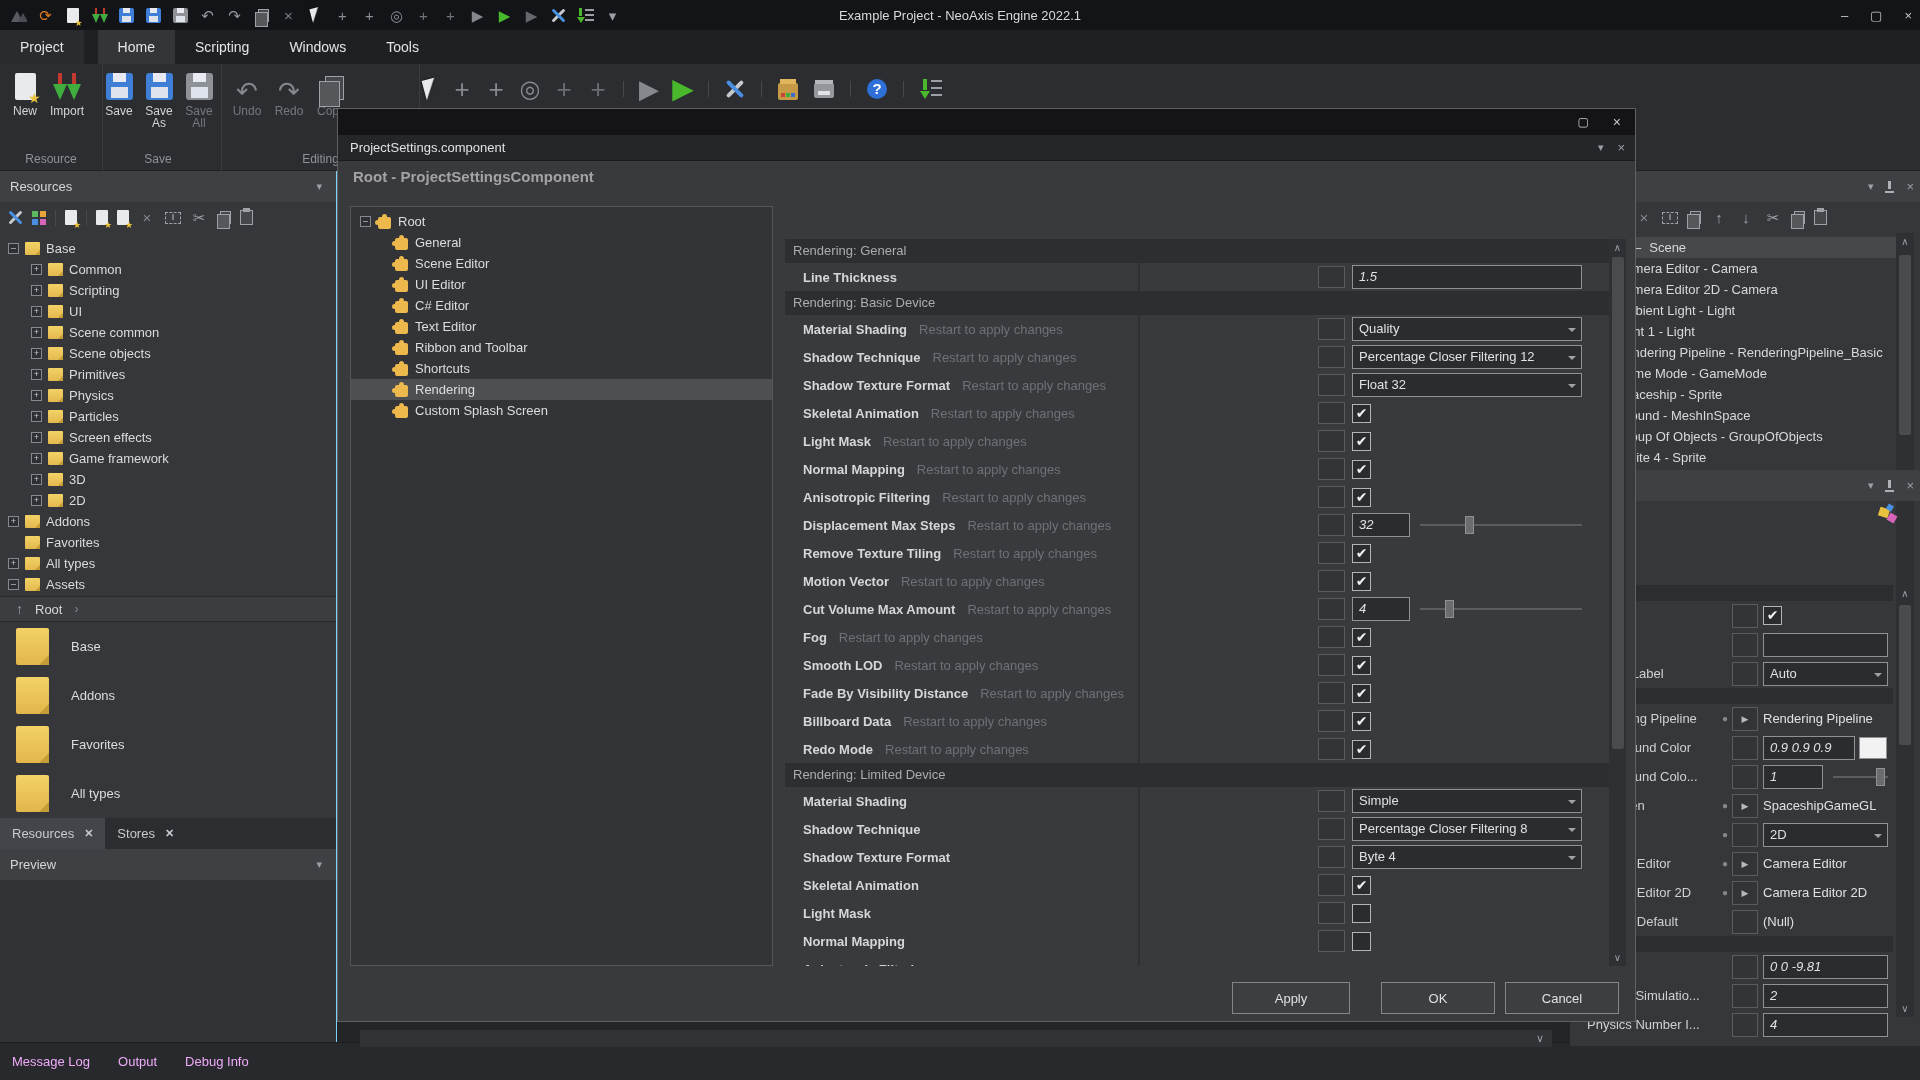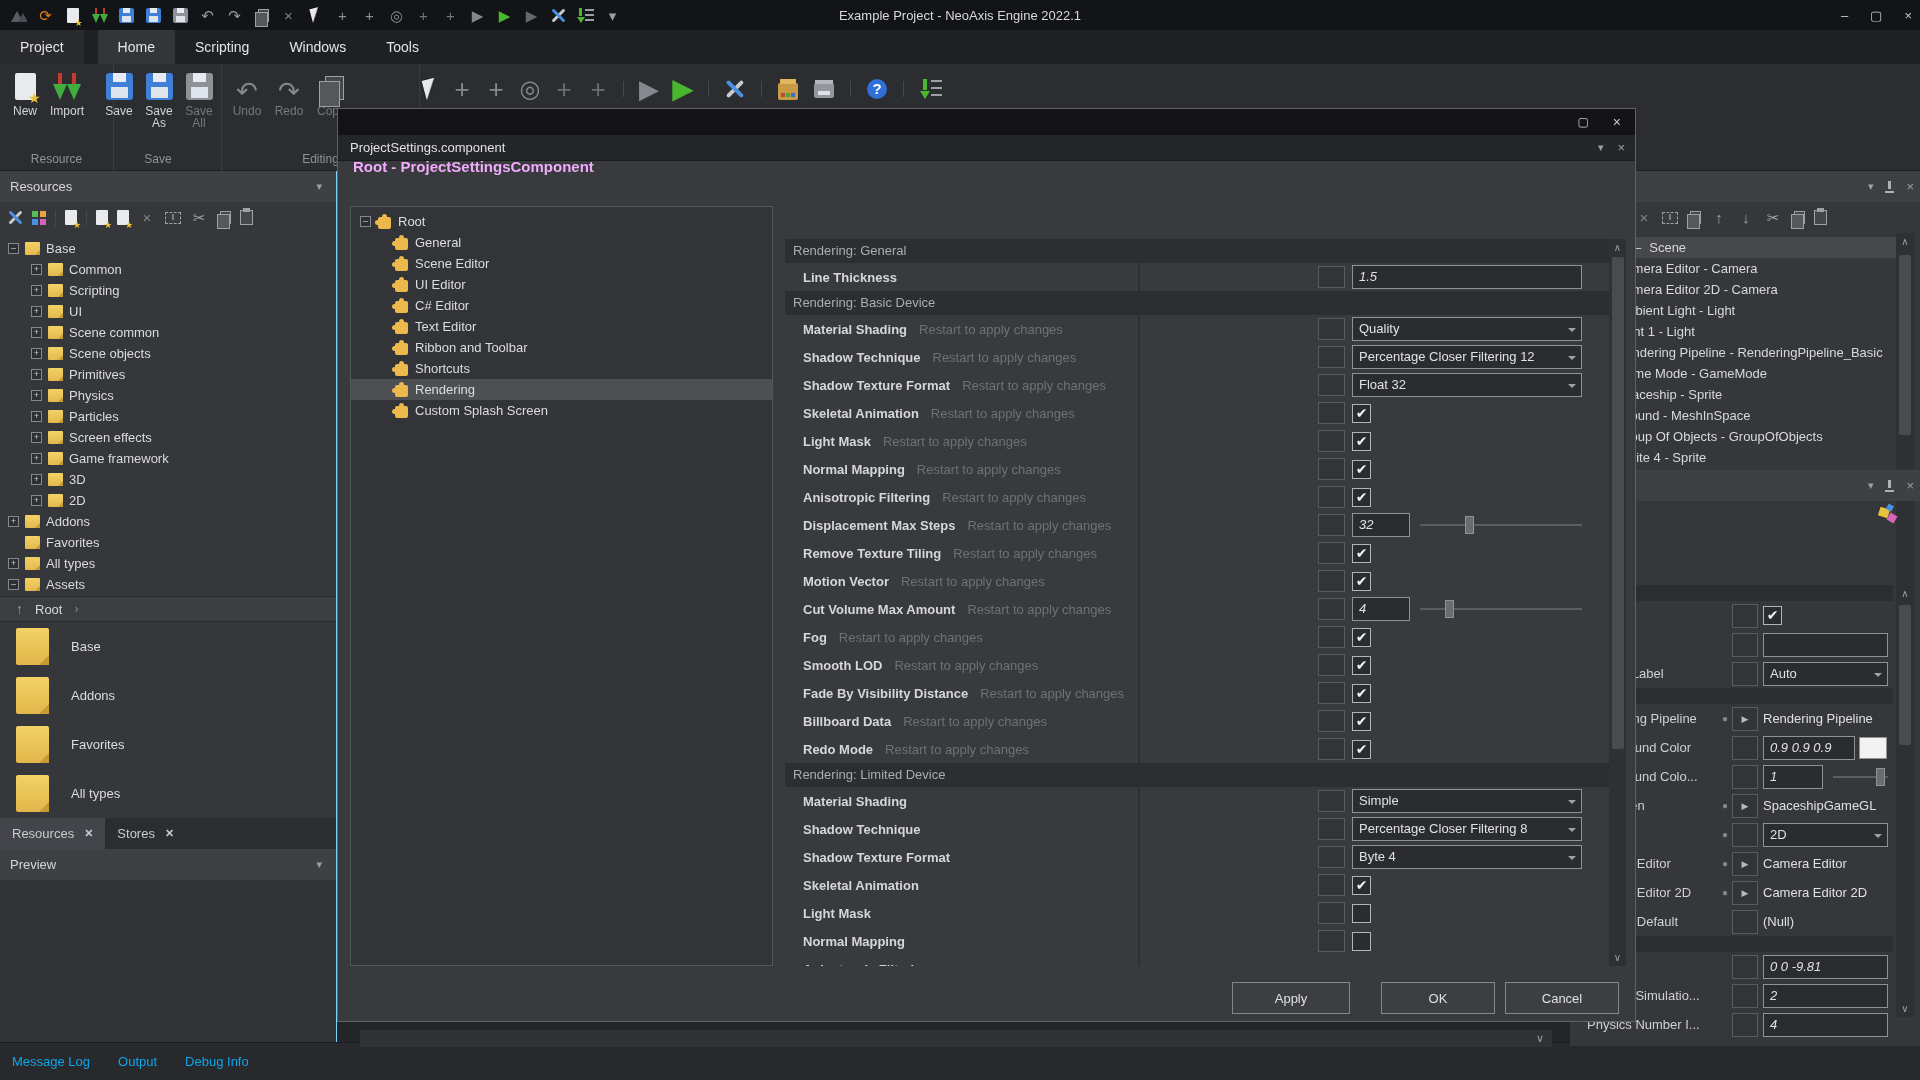--- a/index.html
+++ b/index.html
@@ -120,21 +120,21 @@
   .fitem{height:49px;display:flex;align-items:center;gap:22px;padding-left:16px;color:#dcdde0;}
   #res-tabs{height:31px;background:#2c2d30;display:flex;align-items:stretch;}
   .rtab{display:flex;align-items:center;gap:10px;padding:0 12px;color:#c9cbce;}
   .rtab.active{background:#44454a;}
   .rtab .tx{color:#c6c9ce;font-size:11px;font-weight:bold;}
   #preview-body{height:162px;background:#323336;}
 
   
   #workspace-bg{position:absolute;left:337px;top:171px;width:1233px;height:871px;background:#242528;}
   #hstrip{position:absolute;left:360px;top:1030px;width:1192px;height:17px;background:#313236;display:flex;align-items:center;justify-content:flex-end;padding-right:8px;color:#9aa0a6;font-size:11px;z-index:2;}
-  #bottombar{position:absolute;left:0;top:1042px;width:1920px;height:38px;background:#28292c;border-top:1px solid #1c1d1f;display:flex;align-items:center;gap:28px;padding-left:12px;color:#0ea5e9;}
+  #bottombar{position:absolute;left:0;top:1042px;width:1920px;height:38px;background:#28292c;border-top:1px solid #1c1d1f;display:flex;align-items:center;gap:28px;padding-left:12px;color:#f0abfc;}
 
   
   #right-panel{position:absolute;left:1570px;top:171px;width:350px;height:875px;background:#36373a;z-index:3;}
   .hicons{position:absolute;right:6px;top:0;height:31px;display:flex;align-items:center;gap:12px;color:#9aa0a6;font-size:11px;}
   #obj-list{position:absolute;left:0;top:62px;width:326px;height:403px;padding-top:4px;overflow:hidden;}
   .orow{height:21px;display:flex;align-items:center;white-space:nowrap;color:#d8d9db;padding-left:46px;}
   .orow.root{padding-left:64px;gap:8px;}
   .orow.sel{background:#47484b;}
   .vscroll{position:absolute;width:18px;background:#2f3033;}
   .vscroll .arr{position:absolute;left:0;right:0;text-align:center;color:#9aa0a6;font-size:10px;}
@@ -157,21 +157,21 @@
   .c-check{width:19px;height:19px;border:1px solid #b2b4b7;background:#2b2c2e;color:#f2f3f5;font-size:14px;line-height:17px;text-align:center;}
   .c-track{position:relative;flex:1;height:2px;background:#5c5d60;margin-left:10px;}
   .c-thumb{position:absolute;top:-8px;width:9px;height:18px;background:#6a6c70;border:1px solid #8f9194;}
   .c-swatch{width:28px;height:22px;margin-left:4px;border:1px solid #8f9194;}
 
   
   #dialog{position:absolute;left:337px;top:108px;width:1299px;height:914px;background:#393a3d;border:1px solid #606165;z-index:10;}
   #dlg-titlebar{height:26px;background:#141417;display:flex;align-items:center;justify-content:flex-end;gap:24px;padding-right:14px;color:#c8cacd;font-size:12px;}
   #dlg-docbar{height:26px;background:#252629;border-bottom:1px solid #1a1b1d;display:flex;align-items:center;padding:0 12px;color:#e0e1e3;position:relative;}
   #dlg-docbar .dicons{position:absolute;right:10px;display:flex;gap:14px;color:#9aa0a6;font-size:11px;align-items:center;}
-  #dlg-header{position:absolute;left:15px;top:49px;font-size:15px;font-weight:bold;color:#f0abfc;}
+  #dlg-header{position:absolute;left:15px;top:59px;font-size:15px;font-weight:bold;color:#a3a3a3;}
   #dlg-tree{position:absolute;left:12px;top:97px;width:423px;height:760px;background:#333437;border:1px solid #55565a;padding-top:4px;overflow:hidden;}
   .dtrow{height:21px;display:flex;align-items:center;gap:7px;white-space:nowrap;color:#dcdde0;}
   .dtrow.sel{background:#4e4f53;}
   .dtrow .expander{width:11px;height:11px;border:1px solid #85888d;background:#2e2f32;color:#c6c9ce;font-size:9px;line-height:9px;text-align:center;flex:0 0 11px;}
   #dlg-settings{position:absolute;left:447px;top:130px;width:824px;height:727px;overflow:hidden;}
   .shdr{height:24px;background:#2d2e31;color:#aaacaf;line-height:24px;padding-left:8px;}
   .srow{display:grid;grid-template-columns:353px 2px 178px 27px 7px 230px;align-items:center;height:28px;}
   .srow .lblc{padding-left:18px;white-space:nowrap;overflow:hidden;}
   .srow .lblc b{font-weight:bold;color:#d6d7d9;}
   .srow .lblc .restart{color:#6e7175;margin-left:12px;font-weight:normal;}
@@ -288,21 +288,21 @@
         <span class="vsep"></span>
         <span class="sh sh-toolbox"></span>
         <span class="vsep"></span>
         <span class="sh sh-package"></span>
         <span class="sh sh-stores"></span>
         <span class="vsep"></span>
         <span class="sh sh-help"></span>
         <span class="vsep"></span>
         <span class="sh sh-sort sh-lg2"></span>
       </div>
-  <div class="rgroup" style="left: 0px; width: 114px;">
+  <div class="rgroup" style="left: 0px; width: 103px;">
         <div class="rbuttons">
           <div class="rbtn">
             <div class="ricon">
               <span class="sh sh-doc-lg"></span>
             </div>
             <div class="rlabel">New</div>
           </div>
           <div class="rbtn">
             <div class="ricon">
               <span class="sh sh-import-lg"></span>

